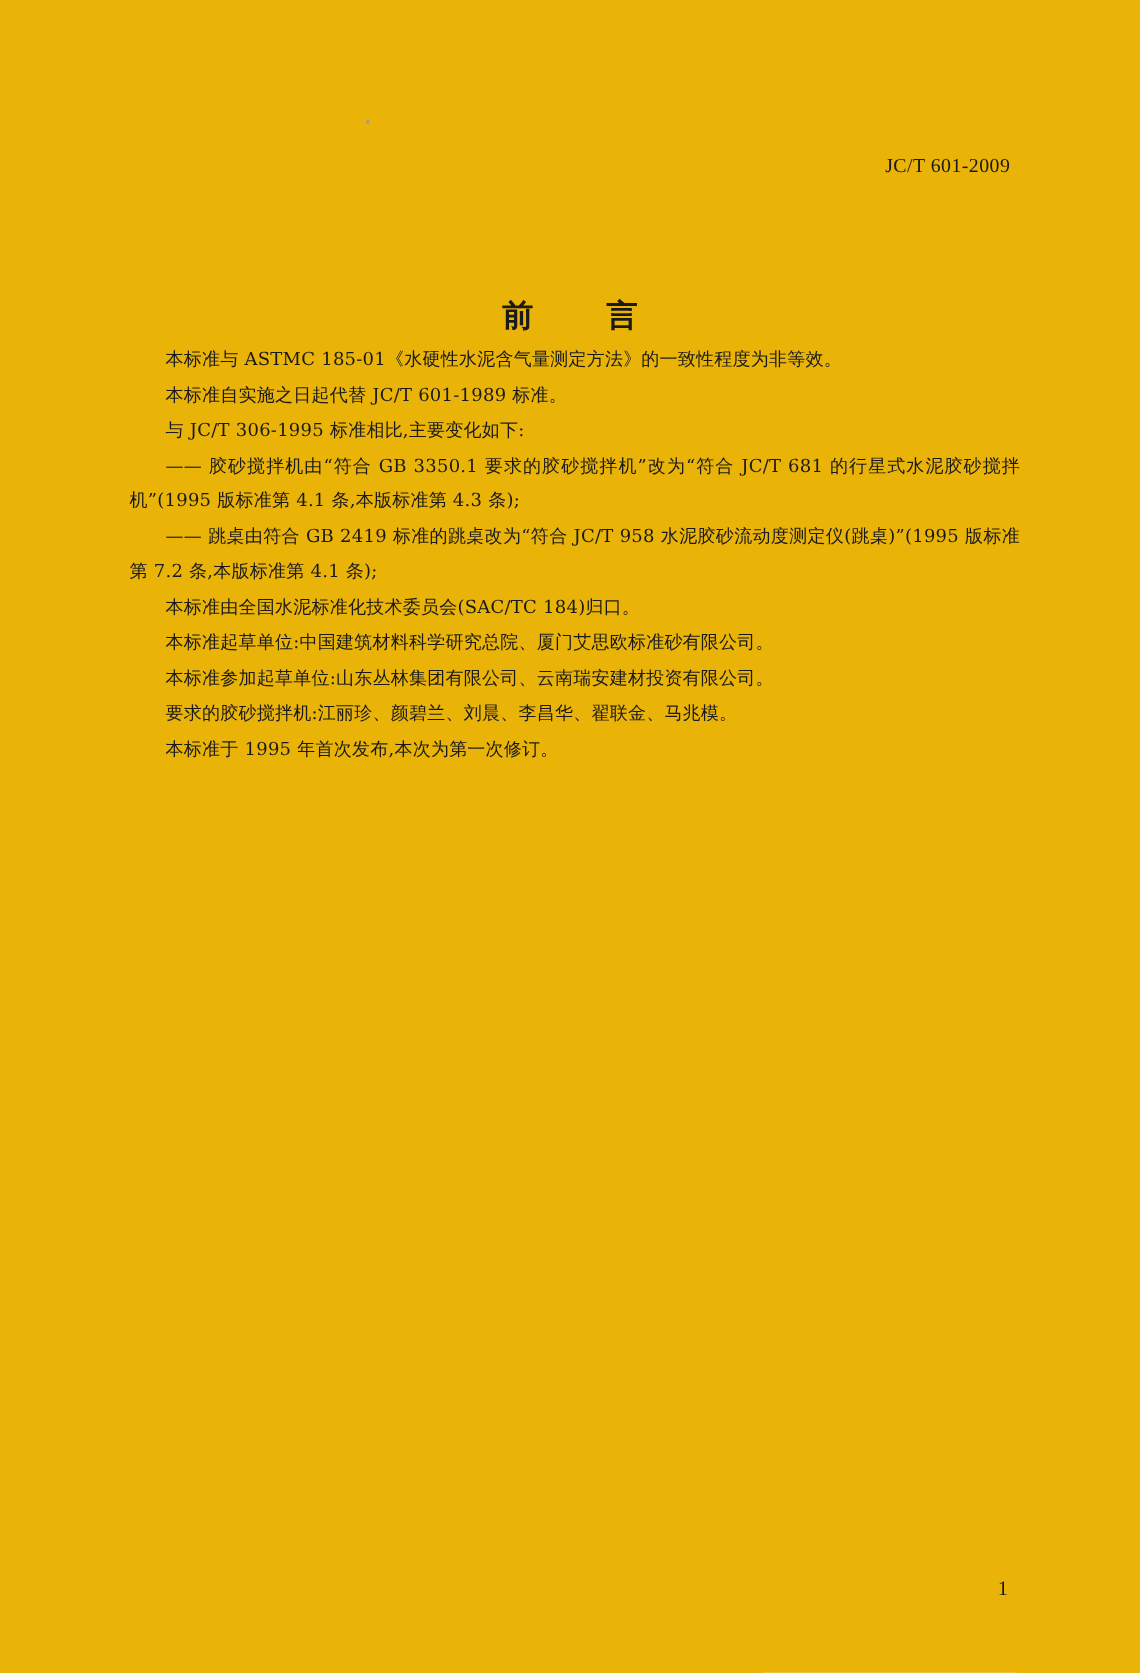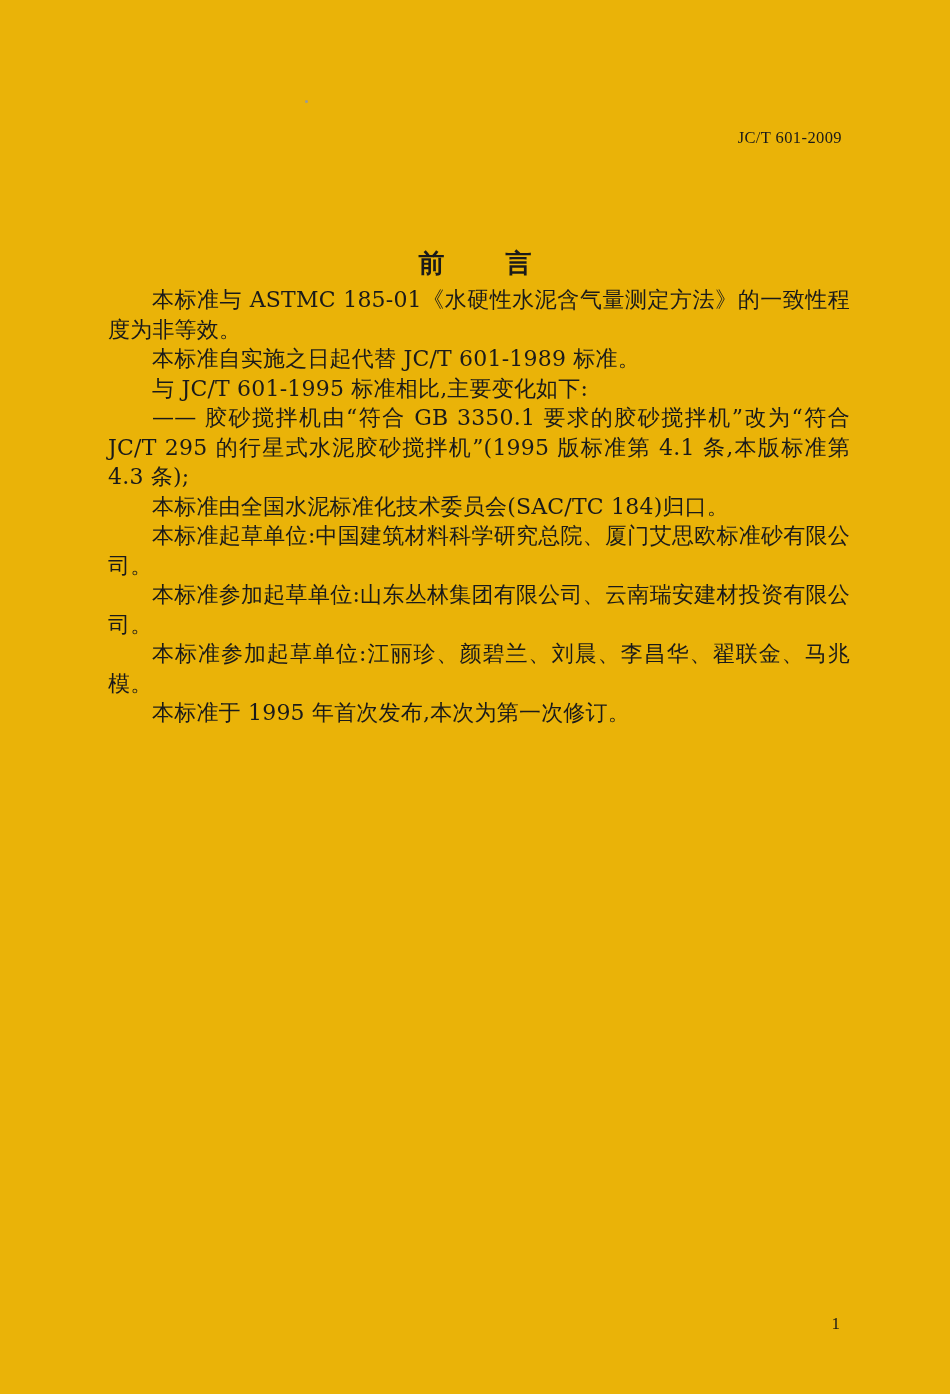--- a/index.html
+++ b/index.html
@@ -46,21 +46,21 @@
     text-indent: 26px;
     font-family: "DejaVu Sans", "Liberation Sans", sans-serif;
     margin-top: 28px;
   }
 
   .body-block {
     position: absolute;
     top: 285px;
     left: 108px;
     width: 742px;
-    font-size: 22px;
+    font-size: 15px;
     line-height: 29.5px;
   }
 
   .para {
     margin: 0;
     text-indent: 2em;
     text-align: justify;
     letter-spacing: 0.2px;
   }
 
@@ -93,24 +93,25 @@
 
   <div class="dot-mark"></div>
 
   <div class="std-code">JC/T 601-2009</div>
 
   <div class="doc-title">前    言</div>
 
   <div class="body-block">
     <p class="para">本标准与 ASTMC 185-01《水硬性水泥含气量测定方法》的一致性程度为非等效。</p>
     <p class="para">本标准自实施之日起代替 JC/T 601-1989 标准。</p>
-    <p class="para">与 JC/T 601-1995 标准相比,主要变化如下:</p>
-    <p class="para hang">—— 胶砂搅拌机由“符合 GB 3350.1 要求的胶砂搅拌机”改为“符合 JC/T 295 的行星式水泥胶砂搅拌机”(1995 版标准第 4.1 条,本版标准第 4.3 条);</p>
+    <p class="para">与 JC/T 306-1995 标准相比,主要变化如下:</p>
+    <p class="para hang">—— 胶砂搅拌机由“符合 GB 3350.1 要求的胶砂搅拌机”改为“符合 JC/T 681 的行星式水泥胶砂搅拌机”(1995 版标准第 4.1 条,本版标准第 4.3 条);</p>
+    <p class="para hang">—— 跳桌由符合 GB 2419 标准的跳桌改为“符合 JC/T 958 水泥胶砂流动度测定仪(跳桌)”(1995 版标准第 7.2 条,本版标准第 4.1 条);</p>
     <p class="para">本标准由全国水泥标准化技术委员会(SAC/TC 184)归口。</p>
     <p class="para">本标准起草单位:中国建筑材料科学研究总院、厦门艾思欧标准砂有限公司。</p>
     <p class="para">本标准参加起草单位:山东丛林集团有限公司、云南瑞安建材投资有限公司。</p>
-    <p class="para">本标准参加起草单位:江丽珍、颜碧兰、刘晨、李昌华、翟联金、马兆模。</p>
+    <p class="para">要求的胶砂搅拌机:江丽珍、颜碧兰、刘晨、李昌华、翟联金、马兆模。</p>
     <p class="para">本标准于 1995 年首次发布,本次为第一次修订。</p>
   </div>
 
   <div class="page-number">1</div>
 
 </div>
 
 </body></html>

